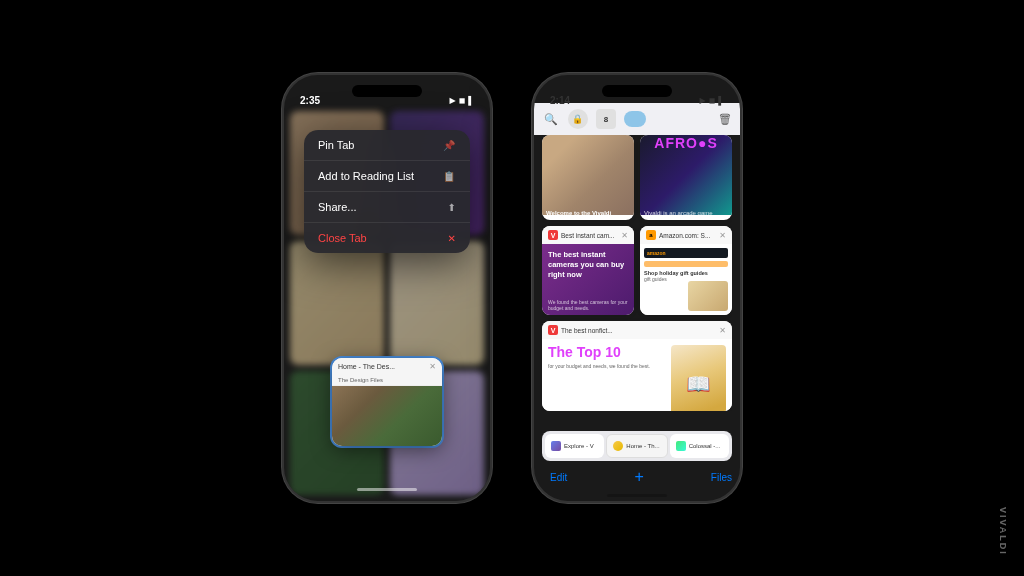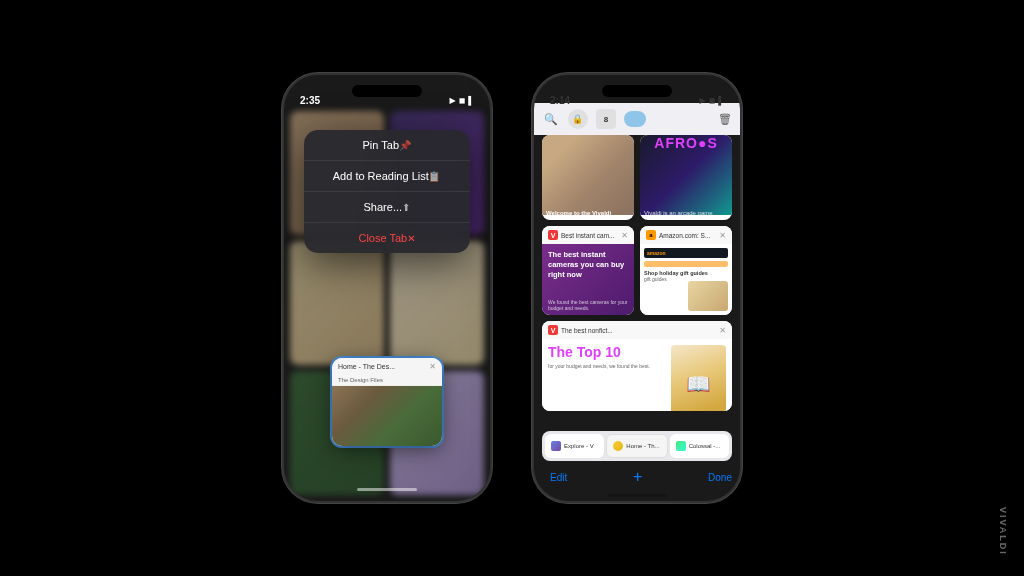--- a/index.html
+++ b/index.html
@@ -109,21 +109,21 @@
       background: rgba(40, 40, 45, 0.95);
       backdrop-filter: blur(20px);
       border-radius: 14px;
       overflow: hidden;
       z-index: 50;
       box-shadow: 0 10px 40px rgba(0,0,0,0.6);
     }
 
     .menu-item {
       display: flex;
-      justify-content: center;
+      justify-content: space-between;
       align-items: center;
       padding: 9px 14px;
       border-bottom: 1px solid rgba(255,255,255,0.08);
       cursor: pointer;
     }
 
     .menu-item:last-child { border-bottom: none; }
 
     .menu-item-label {
       font-size: 11px;
@@ -718,21 +718,21 @@
         </div>
         <div class="tab-strip-item">
           <div class="tab-strip-favicon fav-colossal" style="border-radius:2px;"></div>
           <span class="tab-strip-label">Colossal -...</span>
         </div>
       </div>
 
       <div class="browser-bottom-bar">
         <span class="bottom-edit-btn">Edit</span>
         <span class="bottom-add-btn">+</span>
-        <span class="bottom-done-btn">Done</span>
+        <span class="bottom-done-btn">Files</span>
       </div>
 
       <div class="phone-bottom-bar-2"></div>
     </div>
   </div>
 </div>
 
 <div class="vivaldi-watermark">VIVALDI</div>
 
 </body></html>

